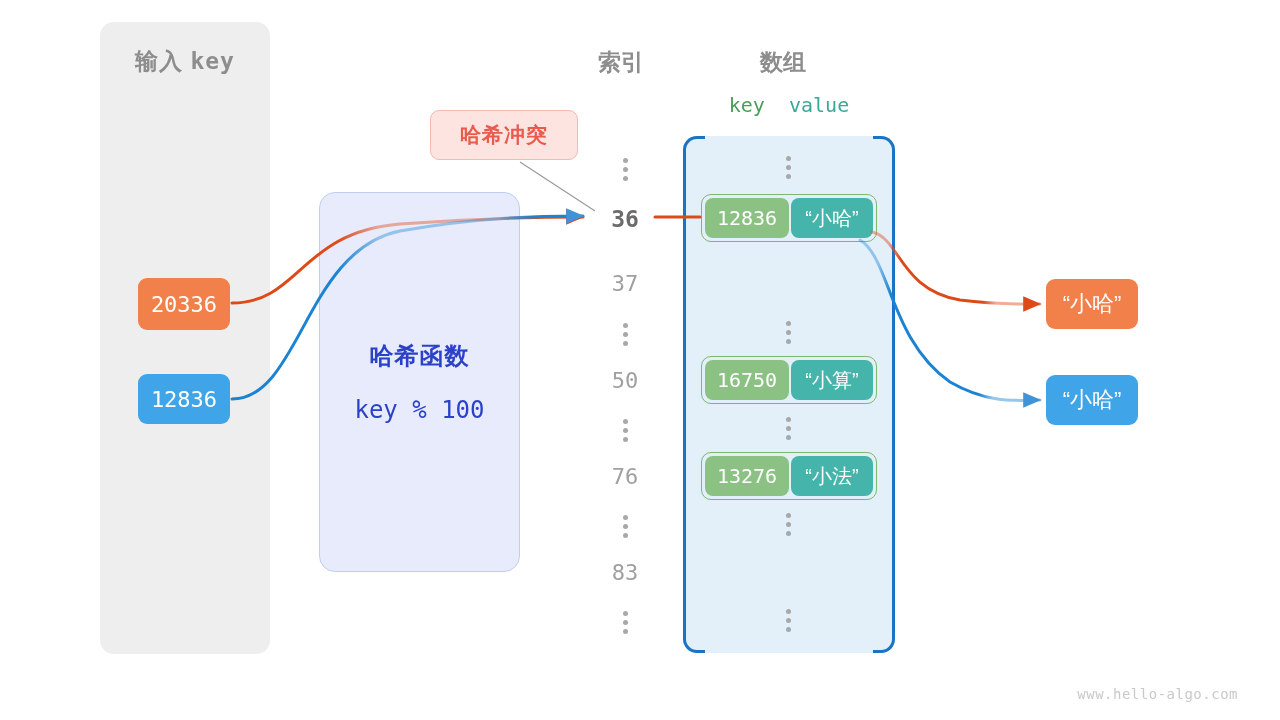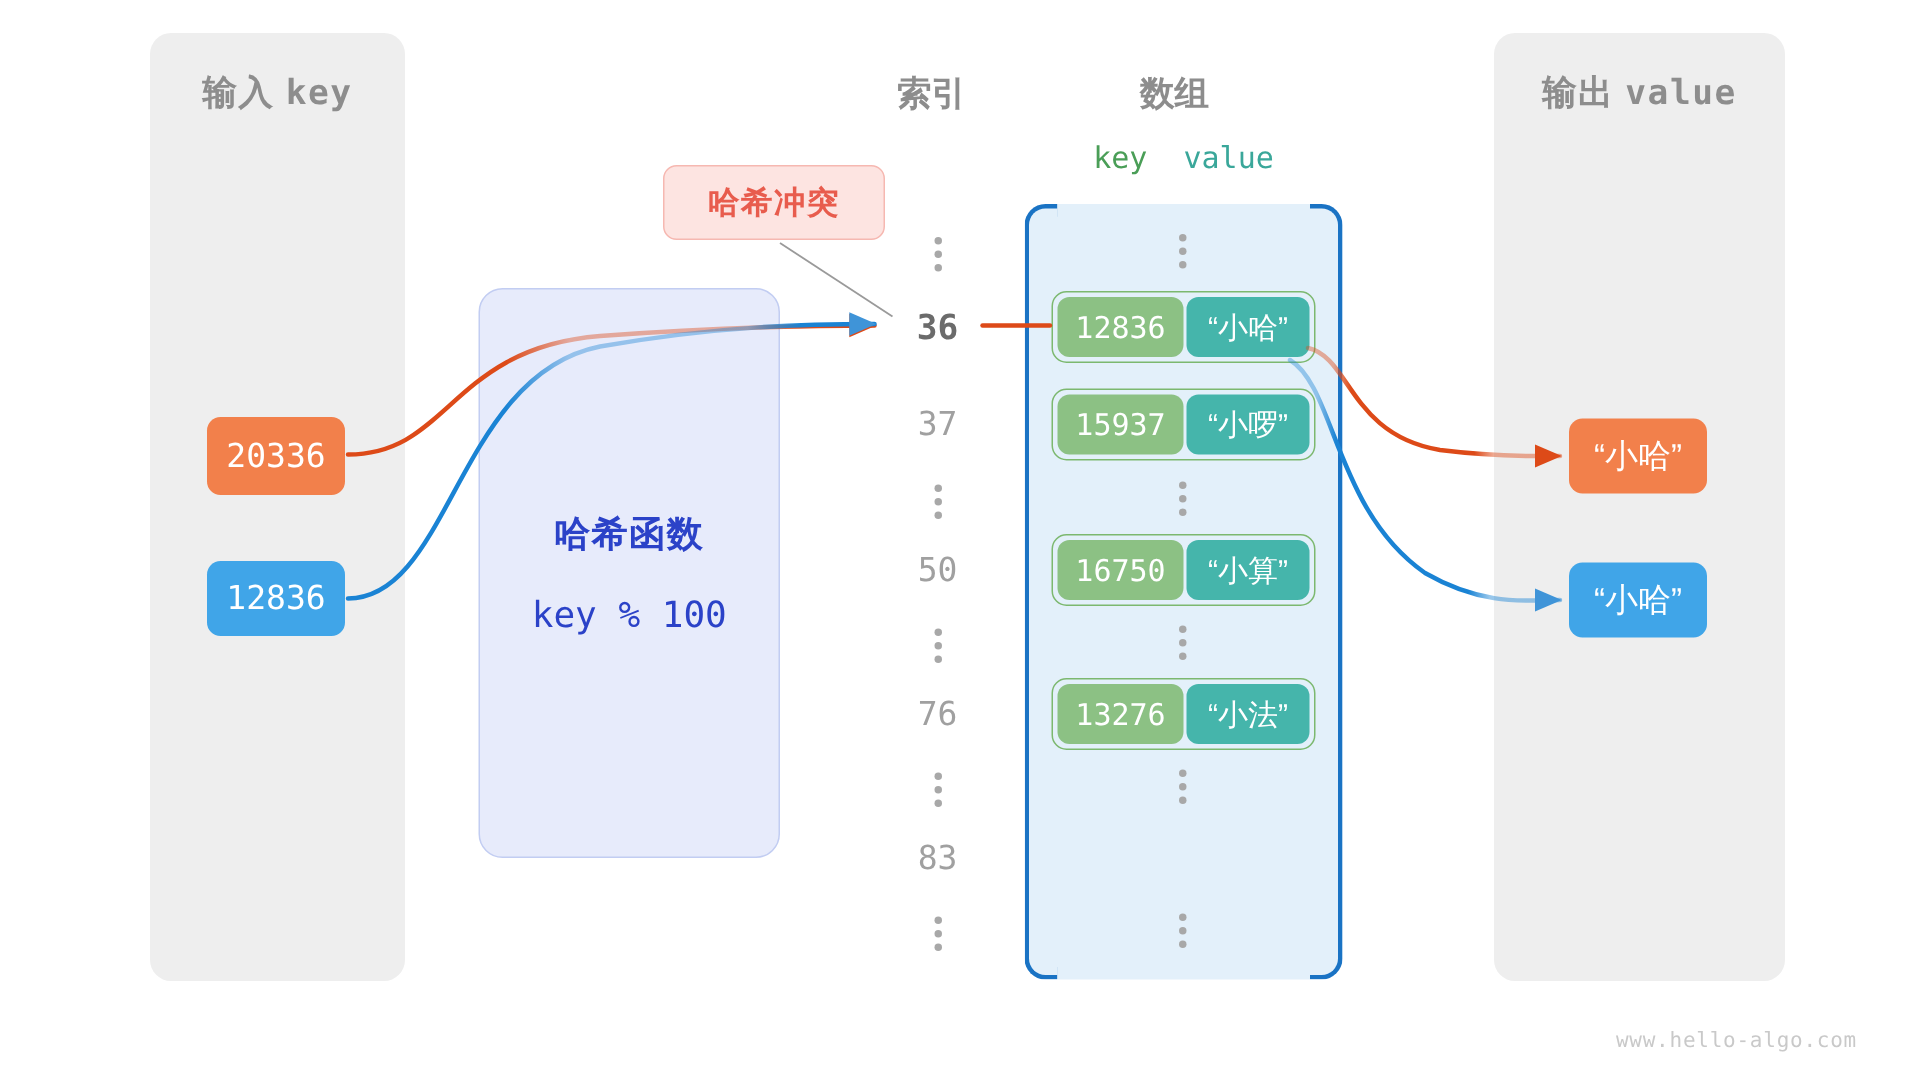--- a/index.html
+++ b/index.html
@@ -50,21 +50,21 @@
     font-family: "DejaVu Sans Mono", "Liberation Mono", monospace;
     font-size: 20px;
     white-space: nowrap;
   }
   #head-kv .k { color: #4a9e57; }
   #head-kv .v { color: #3aa79a; }
 
   
   #collision-tag {
     position: absolute;
-    left: 442px; top: 110px;
+    left: 430px; top: 110px;
     width: 148px; height: 50px;
     background: #fde4e1;
     border: 1.5px solid #f6b8b1;
     border-radius: 9px;
     display: flex; align-items: center; justify-content: center;
     font-size: 21px; font-weight: bold;
     color: #e85c4d;
     letter-spacing: 1px;
   }
 
@@ -195,23 +195,20 @@
 </style>
 </head>
 <body>
 
 <div id="stage">
 
   <div class="panel" id="panel-input">
     <div class="panel-title"><span>输入</span>&nbsp;<span class="mono">key</span></div>
   </div>
 
-  <div class="panel" id="panel-output">
-    <div class="panel-title"><span>输出</span>&nbsp;<span class="mono">value</span></div>
-  </div>
 
   <div class="col-head" id="head-index">索引</div>
   <div class="col-head" id="head-array">数组</div>
   <div id="head-kv">
     <span class="k">key</span>&nbsp;&nbsp;<span class="v">value</span>
   </div>
 
   <div id="array-box"></div>
   <div class="bracket" id="bracket-left"></div>
   <div class="bracket" id="bracket-right"></div>
@@ -264,24 +261,20 @@
       <i></i>
       <i></i>
       <i></i>
     </div>
 
   <div class="cell" style="top:194px">
     <div class="k-box">12836</div>
     <div class="v-box">“小哈”</div>
   </div>
 
-  <div class="cell" style="top:259px">
-    <div class="k-box">15937</div>
-    <div class="v-box">“小啰”</div>
-  </div>
 
   <div class="vdots arr-dots" style="top:321px">
       <i></i>
       <i></i>
       <i></i>
     </div>
 
   <div class="cell" style="top:356px">
     <div class="k-box">16750</div>
     <div class="v-box">“小算”</div>

